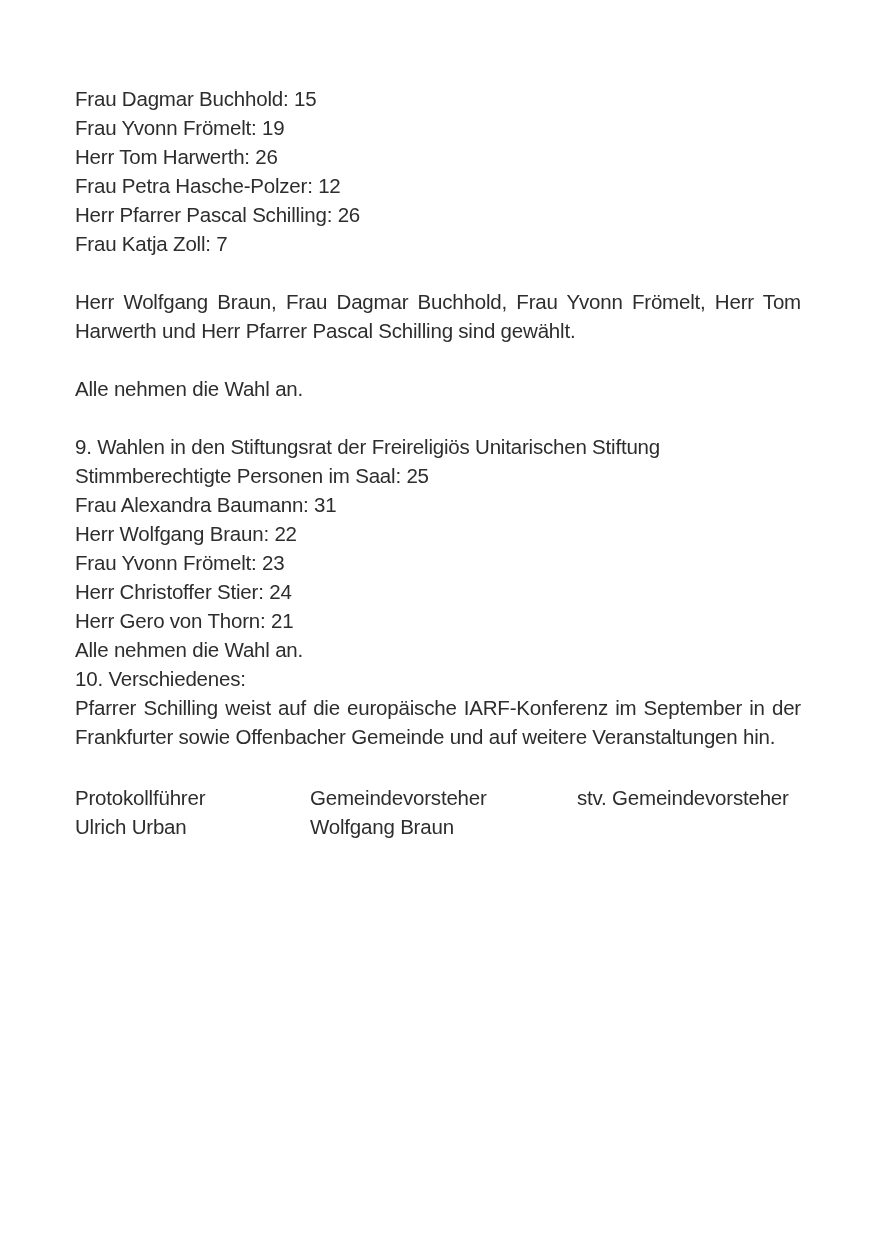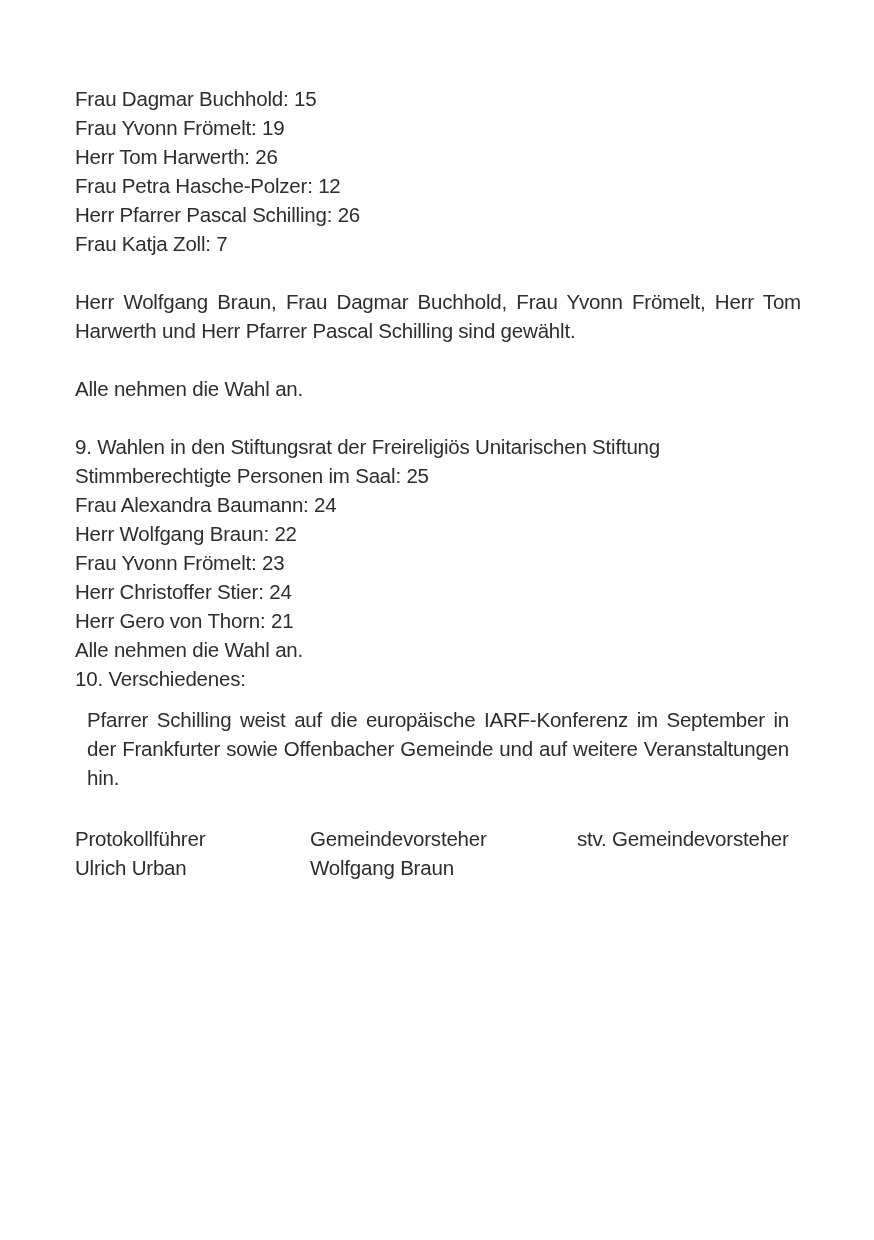--- a/index.html
+++ b/index.html
@@ -21,21 +21,21 @@
     left: 75px;
     top: 84px;
     width: 726px;
     font-size: 20.5px;
     line-height: 29px;
     letter-spacing: -0.2px;
   }
   .block { margin: 0 0 29px 0; }
   .line { white-space: nowrap; }
   p {
-    margin: 12px;
+    margin: 0;
     padding: 0;
   }
   p.justified { text-align: justify; }
   .signatures {
     display: grid;
     grid-template-columns: 235px 267px 1fr;
     margin-top: 32px;
   }
   .sig-roles { }
   .footer {
@@ -64,21 +64,21 @@
       <div class="line">Frau Katja Zoll: 7</div>
     </div>
 
     <p class="block justified">Herr Wolfgang Braun, Frau Dagmar Buchhold, Frau Yvonn Frömelt, Herr Tom Harwerth und Herr Pfarrer Pascal Schilling sind gewählt.</p>
 
     <p class="block">Alle nehmen die Wahl an.</p>
 
     <div>
       <div class="line">9. Wahlen in den Stiftungsrat der Freireligiös Unitarischen Stiftung</div>
       <div class="line">Stimmberechtigte Personen im Saal: 25</div>
-      <div class="line">Frau Alexandra Baumann: 24</div>
+      <div class="line">Frau Alexandra Baumann: 31</div>
       <div class="line">Herr Wolfgang Braun: 22</div>
       <div class="line">Frau Yvonn Frömelt: 23</div>
       <div class="line">Herr Christoffer Stier: 24</div>
       <div class="line">Herr Gero von Thorn: 21</div>
       <div class="line">Alle nehmen die Wahl an.</div>
     </div>
 
     <div>
       <div class="line">10. Verschiedenes:</div>
       <p class="justified">Pfarrer Schilling weist auf die europäische IARF-Konferenz im September in der Frankfurter sowie Offenbacher Gemeinde und auf weitere Veranstaltungen hin.</p>

